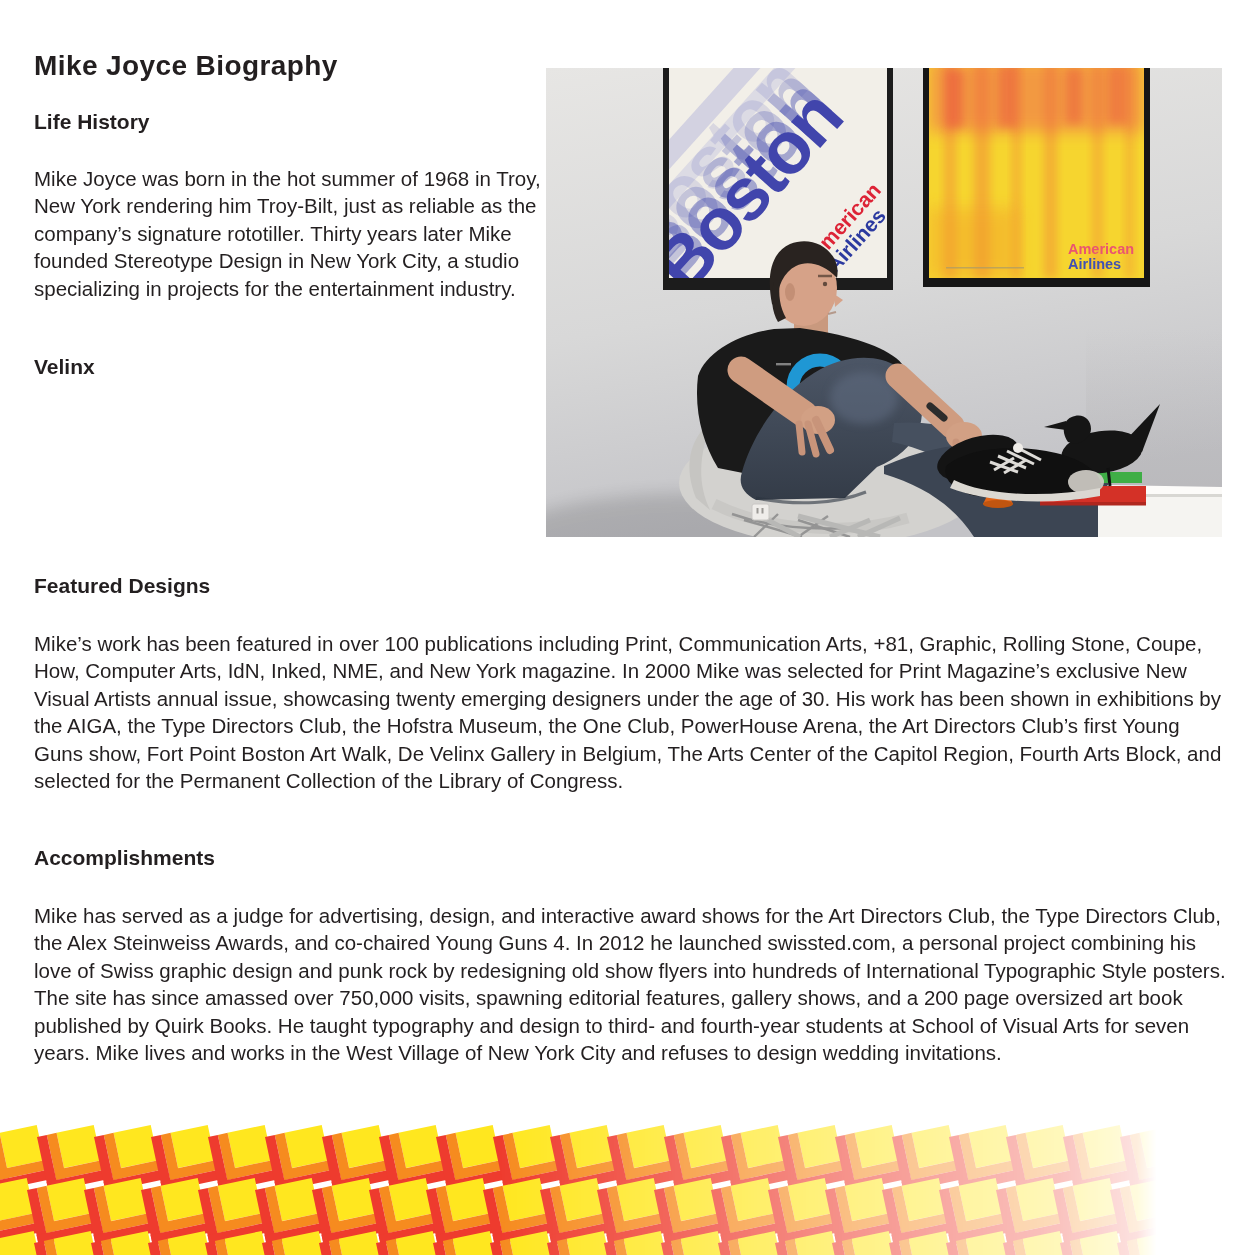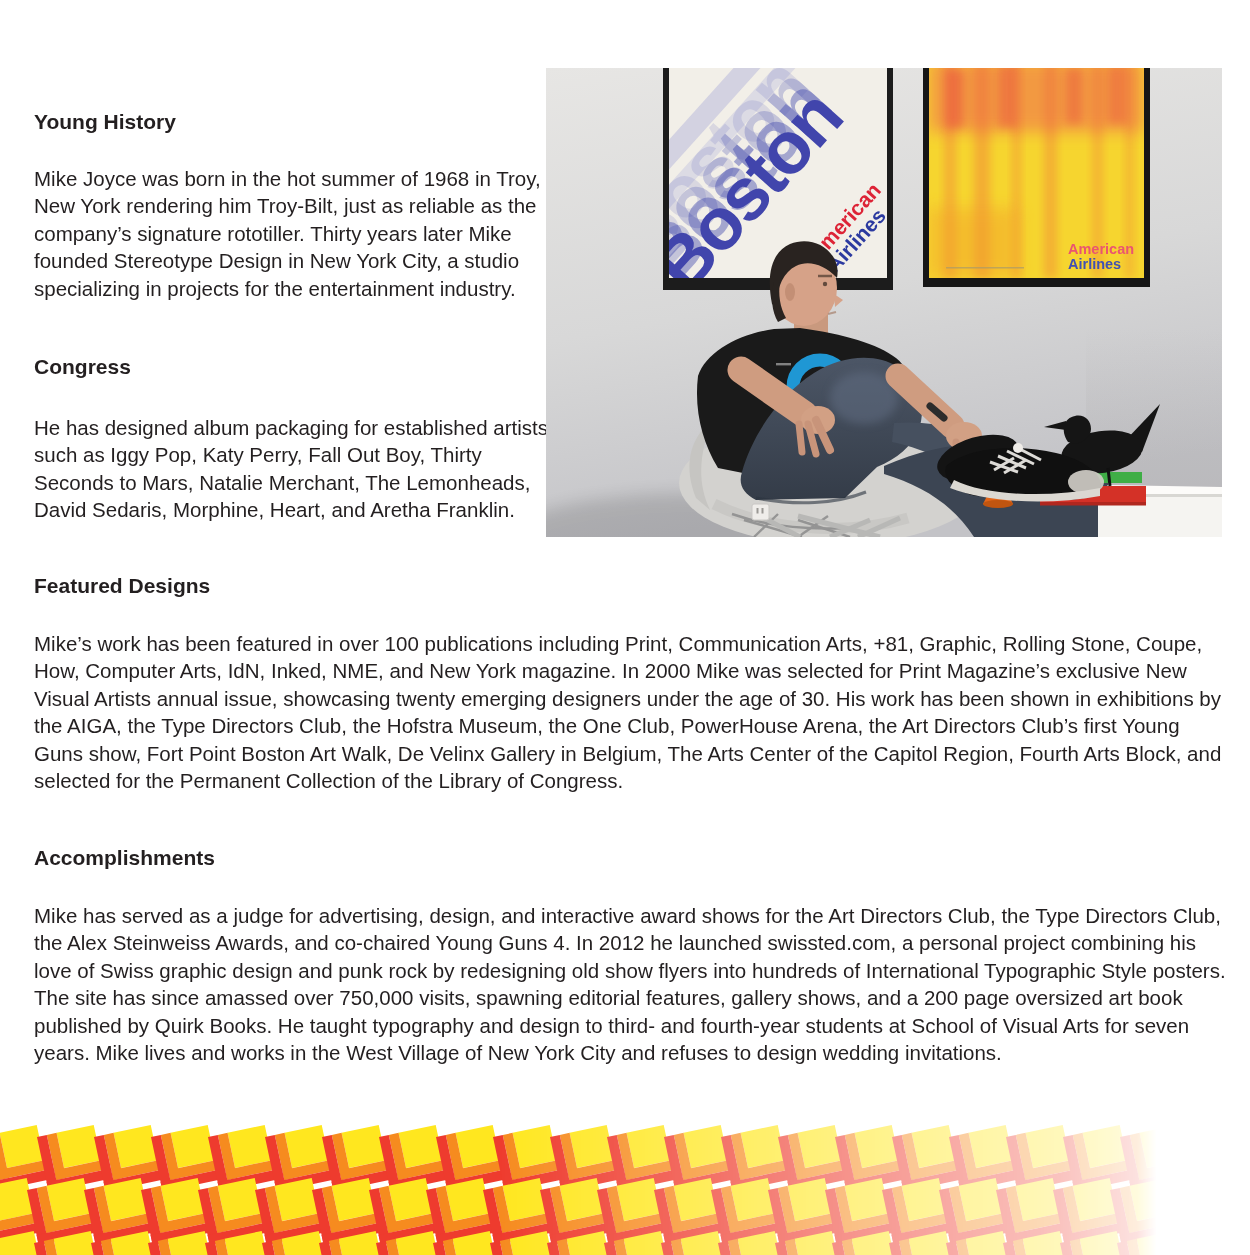--- a/index.html
+++ b/index.html
@@ -24,26 +24,26 @@
     -webkit-mask-image:linear-gradient(90deg,#000 0%,#000 40%,rgba(0,0,0,.55) 68%,rgba(0,0,0,.30) 85%,rgba(0,0,0,.15) 91%,transparent 92.5%);
     mask-image:linear-gradient(90deg,#000 0%,#000 40%,rgba(0,0,0,.55) 68%,rgba(0,0,0,.30) 85%,rgba(0,0,0,.15) 91%,transparent 92.5%);}
   .motif{position:absolute;width:58px;height:56px;transform:rotate(-12deg);transform-origin:0 0;}
   .motif i{position:absolute;display:block;}
 </style>
 </head>
 <body>
 
 <div class="canvas">
 
-
-  <h2 class="abs sec-heading h-life">Young History</h2>
+  <h1 class="abs page-title">Mike Joyce Biography</h1>
+
+  <h2 class="abs sec-heading h-life">Life History</h2>
   <p class="abs sec-body p-life">Mike Joyce was born in the hot summer of 1968 in Troy, New York rendering him Troy-Bilt, just as reliable as the company’s signature rototiller. Thirty years later Mike founded Stereotype Design in New York City, a studio specializing in projects for the entertainment industry.</p>
 
-  <h2 class="abs sec-heading h-clients">Congress</h2>
-  <p class="abs sec-body p-clients">He has designed album packaging for established artists such as Iggy Pop, Katy Perry, Fall Out Boy, Thirty Seconds to Mars, Natalie Merchant, The Lemonheads, David Sedaris, Morphine, Heart, and Aretha Franklin.</p>
+  <h2 class="abs sec-heading h-clients">Velinx</h2>
 
   <h2 class="abs sec-heading h-featured">Featured Designs</h2>
   <p class="abs sec-body p-featured">Mike’s work has been featured in over 100 publications including Print, Communication Arts, +81, Graphic, Rolling Stone, Coupe, How, Computer Arts, IdN, Inked, NME, and New York magazine. In 2000 Mike was selected for Print Magazine’s exclusive New Visual Artists annual issue, showcasing twenty emerging designers under the age of 30. His work has been shown in exhibitions by the AIGA, the Type Directors Club, the Hofstra Museum, the One Club, PowerHouse Arena, the Art Directors Club’s first Young Guns show, Fort Point Boston Art Walk, De Velinx Gallery in Belgium, The Arts Center of the Capitol Region, Fourth Arts Block, and selected for the Permanent Collection of the Library of Congress.</p>
 
   <h2 class="abs sec-heading h-accomp">Accomplishments</h2>
   <p class="abs sec-body p-accomp">Mike has served as a judge for advertising, design, and interactive award shows for the Art Directors Club, the Type Directors Club, the Alex Steinweiss Awards, and co-chaired Young Guns 4. In 2012 he launched swissted.com, a personal project combining his love of Swiss graphic design and punk rock by redesigning old show flyers into hundreds of International Typographic Style posters. The site has since amassed over 750,000 visits, spawning editorial features, gallery shows, and a 200 page oversized art book published by Quirk Books. He taught typography and design to third- and fourth-year students at School of Visual Arts for seven years. Mike lives and works in the West Village of New York City and refuses to design wedding invitations.</p>
 
   <div class="abs photo">
     <svg width="676" height="469" viewBox="0 0 676 469" xmlns="http://www.w3.org/2000/svg">
       <defs>

